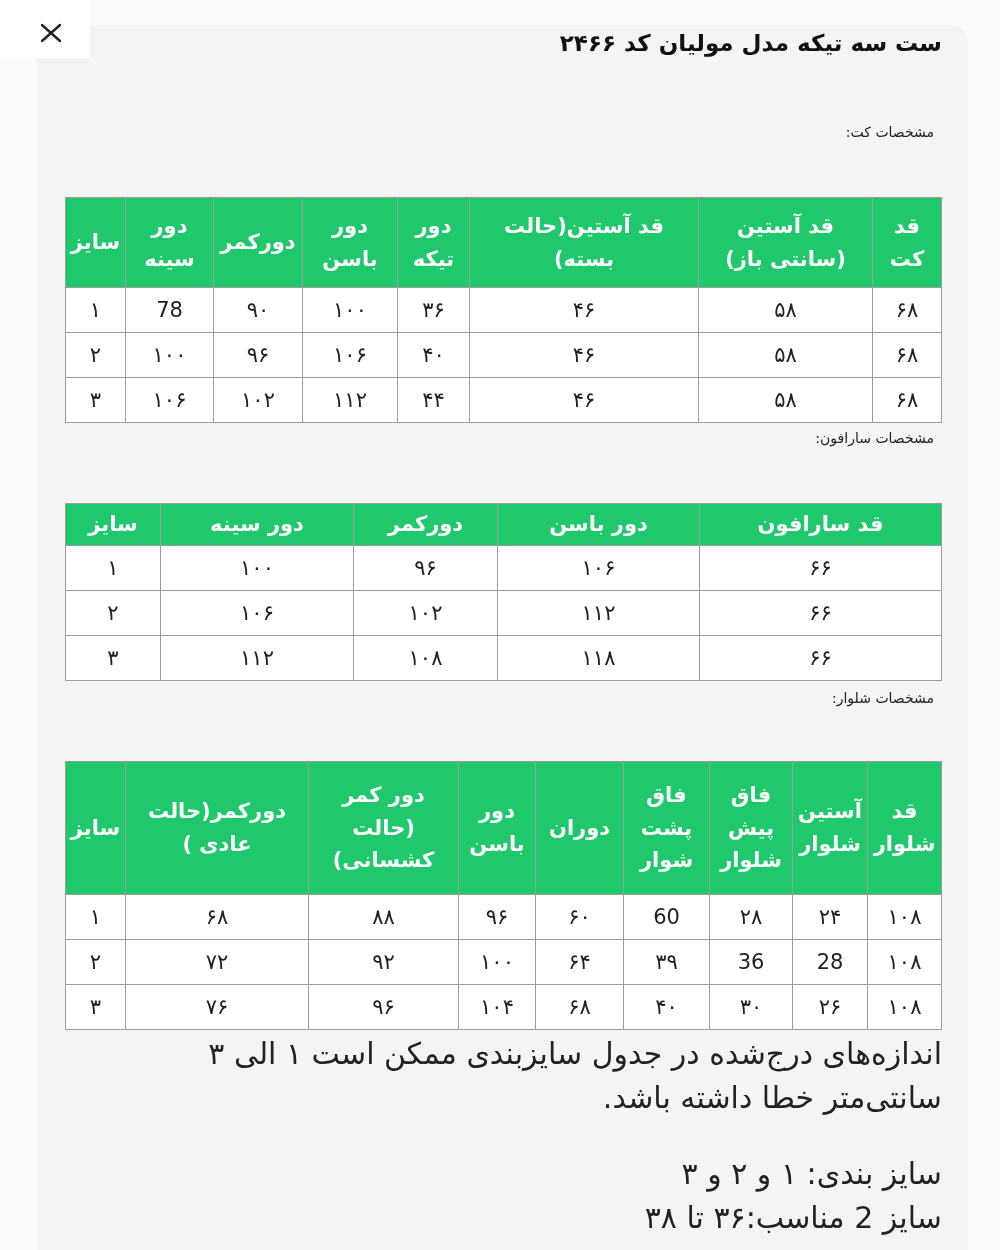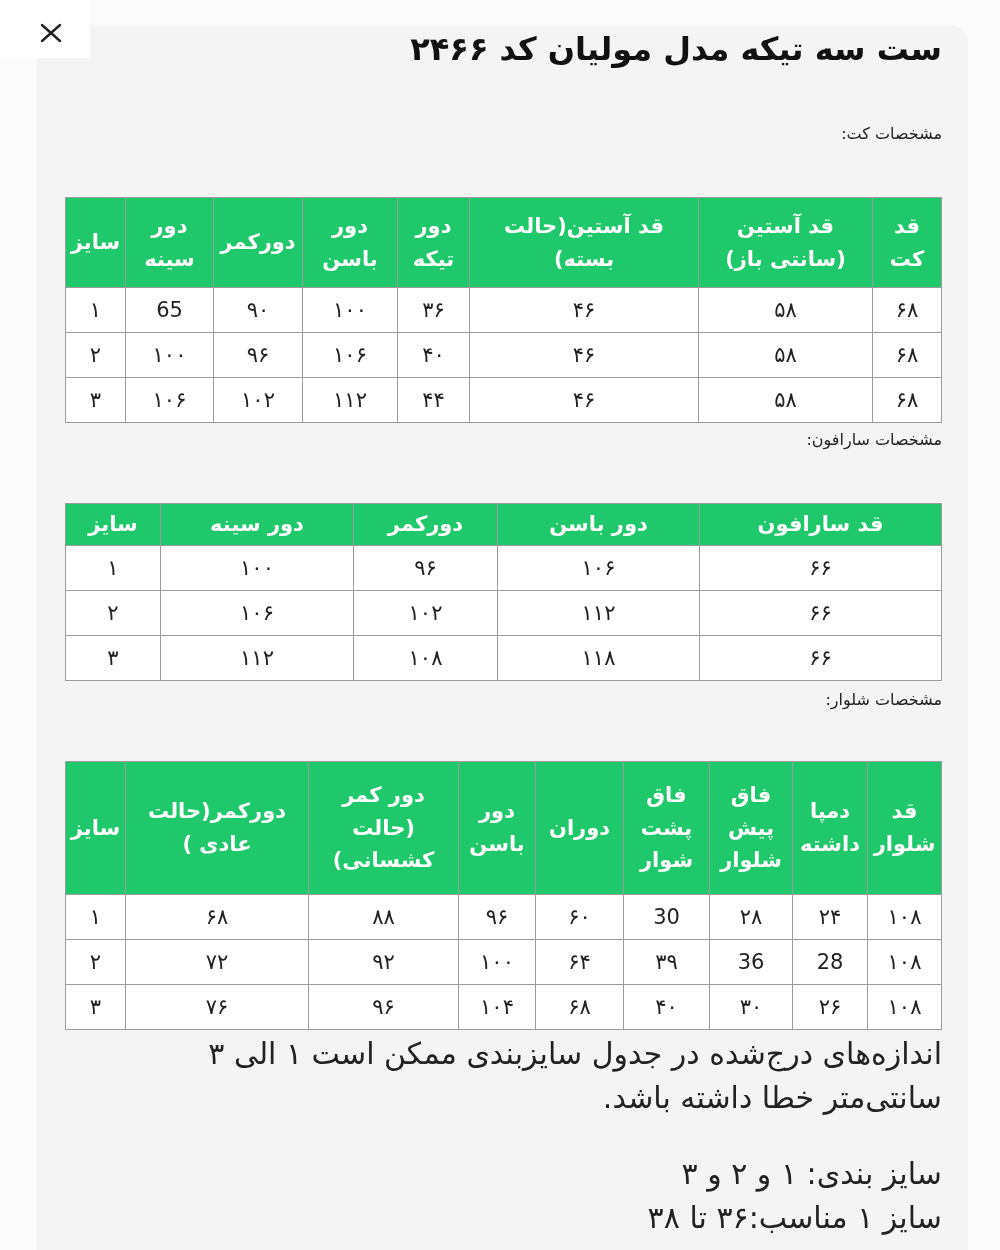--- a/index.html
+++ b/index.html
@@ -15,25 +15,25 @@
   .close-area {
     position: absolute; left: 0; top: 0; width: 90px; height: 58px;
     background: #ffffff; z-index: 2;
   }
   .close-btn {
     position: absolute; left: 36px; top: 20px; width: 30px; height: 26px;
     display: flex; align-items: center; justify-content: center; cursor: pointer;
   }
   .title {
     position: absolute; right: 58px; top: 30px; direction: rtl;
-    font-size: 32px; font-weight: bold; white-space: nowrap; color: #111;
+    font-size: 23px; font-weight: bold; white-space: nowrap; color: #111;
   }
   .section-label {
-    position: absolute; right: 58px; direction: rtl;
-    font-size: 16px; color: #222; white-space: nowrap;
+    position: absolute; right: 66px; direction: rtl;
+    font-size: 14px; color: #222; white-space: nowrap;
   }
   table.spec {
     position: absolute; left: 65px; width: 876px;
     border-collapse: collapse; direction: rtl; table-layout: fixed;
     background: #fff;
   }
   table.spec th {
     background: #1fc96b; color: #fff; font-weight: bold;
     font-size: 21px; line-height: 1.55; border: 1px solid #9c9c9c;
     text-align: center; padding: 0 2px; vertical-align: middle;
@@ -97,21 +97,21 @@
   </tr>
     </thead>
   <tbody>
       <tr>
         <td>۶۸</td>
         <td>۵۸</td>
         <td>۴۶</td>
         <td>۳۶</td>
         <td>۱۰۰</td>
         <td>۹۰</td>
-        <td>65</td>
+        <td>78</td>
         <td>۱</td>
       </tr>
       <tr>
         <td>۶۸</td>
         <td>۵۸</td>
         <td>۴۶</td>
         <td>۴۰</td>
         <td>۱۰۶</td>
         <td>۹۶</td>
         <td>۱۰۰</td>
@@ -182,36 +182,36 @@
       <col style="width:86px">
     <col style="width:88px">
       <col style="width:77px">
       <col style="width:150px">
       <col style="width:183px">
       <col style="width:60px">
   </colgroup>
   <thead>
       <tr>
     <th>قد شلوار</th>
-    <th>دمپا داشته</th>
+    <th>آستین شلوار</th>
     <th>فاق پیش شلوار</th>
     <th>فاق پشت شوار</th>
     <th>دوران</th>
     <th>دور باسن</th>
     <th>دور کمر (حالت کشسانی)</th>
     <th>دورکمر(حالت عادی )</th>
     <th>سایز</th>
   </tr>
     </thead>
   <tbody>
       <tr>
         <td>۱۰۸</td>
         <td>۲۴</td>
         <td>۲۸</td>
-        <td>30</td>
+        <td>60</td>
         <td>۶۰</td>
         <td>۹۶</td>
         <td>۸۸</td>
         <td>۶۸</td>
         <td>۱</td>
       </tr>
       <tr>
         <td>۱۰۸</td>
         <td>28</td>
         <td>36</td>
@@ -232,13 +232,13 @@
         <td>۹۶</td>
         <td>۷۶</td>
         <td>۳</td>
       </tr>
     </tbody>
 </table>
 
 <div class="note" style="top:1036px">اندازه‌های درج‌شده در جدول سایزبندی ممکن است ۱ الی ۳</div>
 <div class="note" style="top:1080px">سانتی‌متر خطا داشته باشد.</div>
 <div class="note" style="top:1156px">سایز بندی: ۱ و ۲ و ۳</div>
-<div class="note" style="top:1200px">سایز ۱ مناسب:۳۶ تا ۳۸</div>
+<div class="note" style="top:1200px">سایز 2 مناسب:۳۶ تا ۳۸</div>
 
 </body></html>

